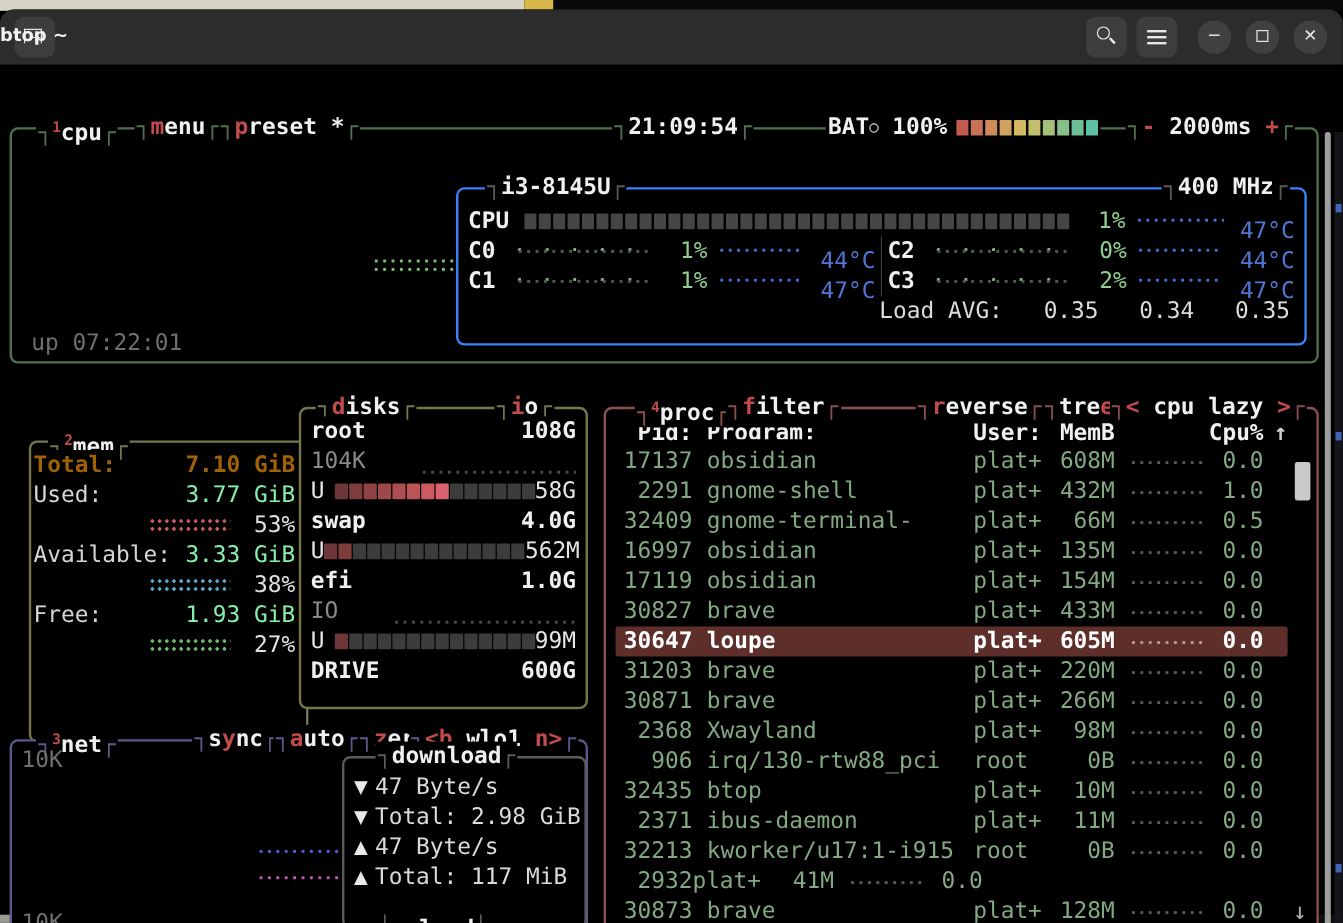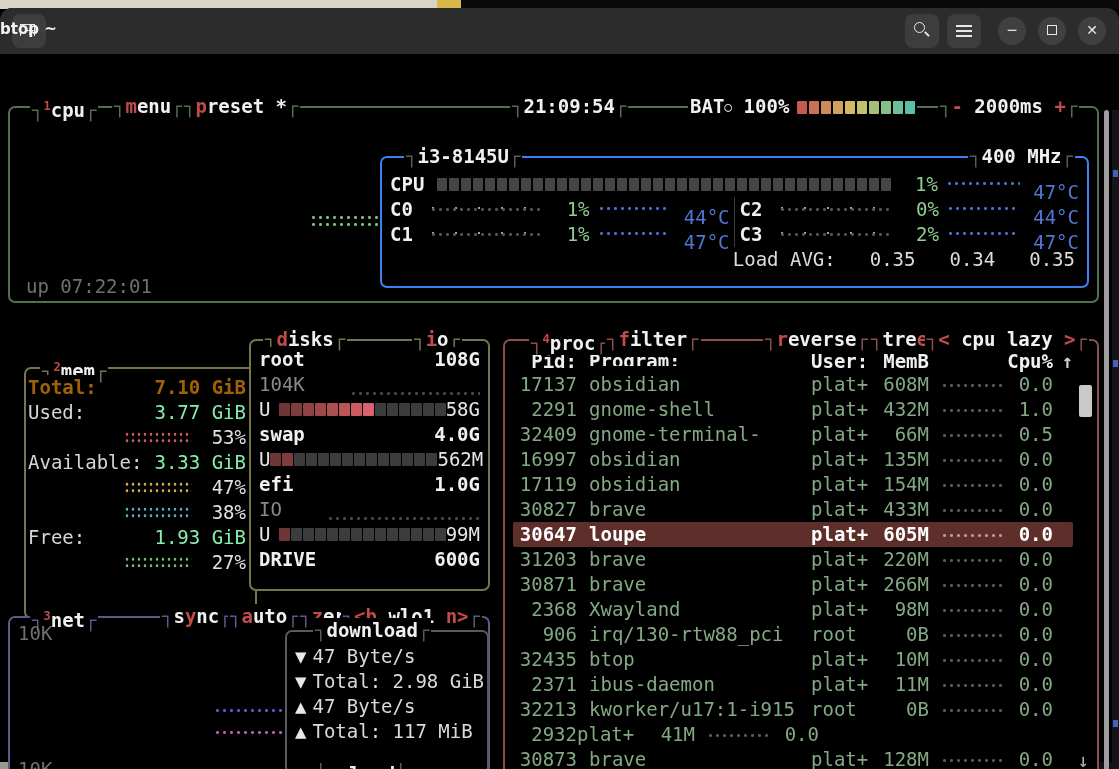--- a/index.html
+++ b/index.html
@@ -319,24 +319,20 @@
           <div class="mpct">
             <span class="dots memdots" style="--c:#cf5a5a"></span>
             <span class="mp">53%</span>
           </div>
           <div class="line mline">
             <span class="rule" style="background:none"></span>
             <span class="ml">Available:</span>
             <span class="mv">3.33 GiB</span>
           </div>
           <div class="mpct">
-            <span class="dots memdots" style="--c:#d0a84e"></span>
-            <span class="mp">47%</span>
-          </div>
-          <div class="mpct">
             <span class="dots memdots" style="--c:#56aacb"></span>
             <span class="mp">38%</span>
           </div>
           <div class="line mline">
             <span class="rule" style="background:none"></span>
             <span class="ml">Free:</span>
             <span class="mv">1.93 GiB</span>
           </div>
           <div class="mpct">
             <span class="dots memdots" style="--c:#6cbb6c"></span>

